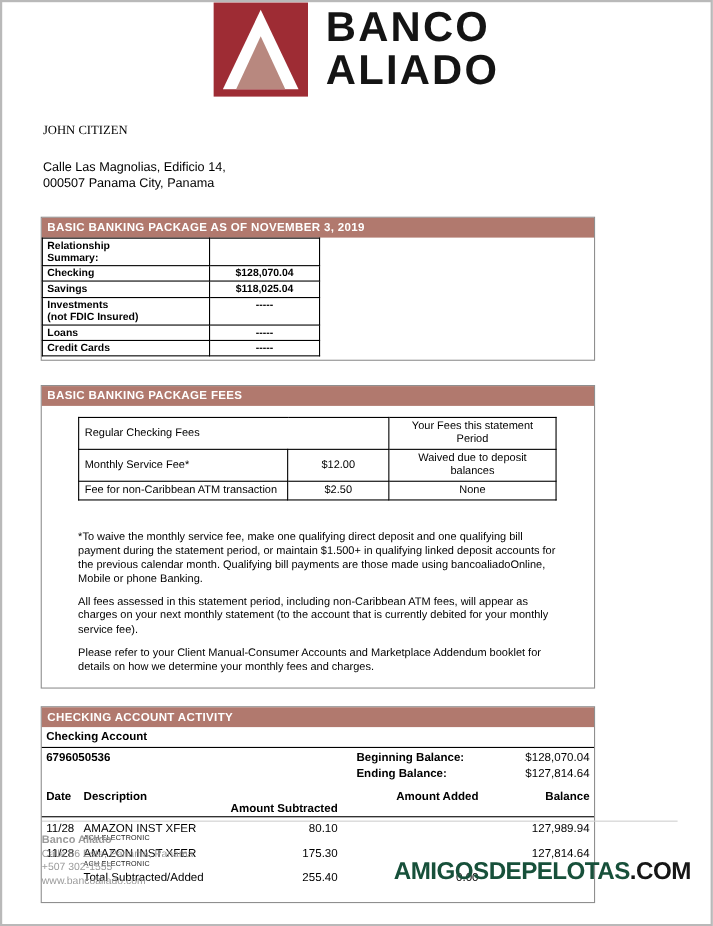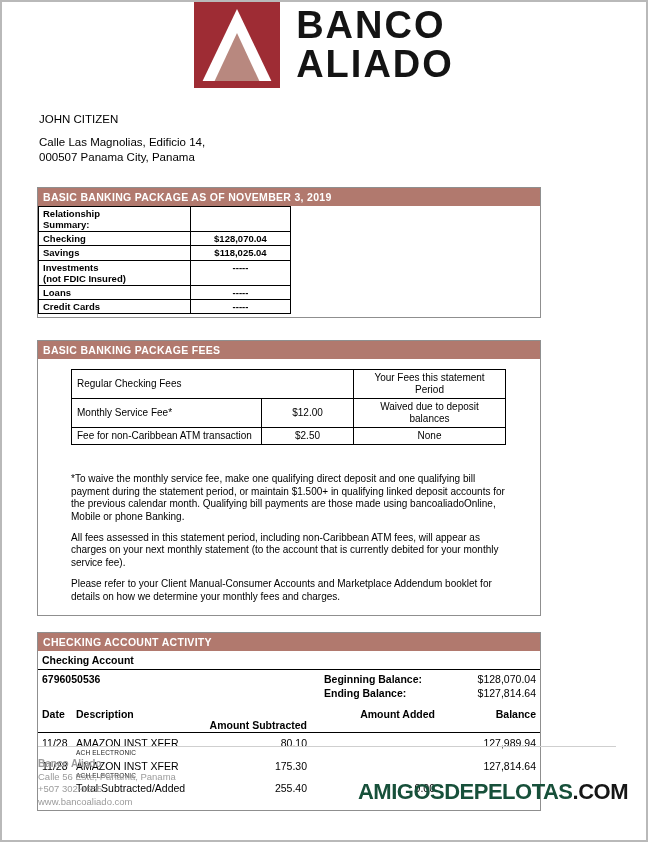--- a/index.html
+++ b/index.html
@@ -13,21 +13,21 @@
   
   .logo-wrap { display:flex; justify-content:center; align-items:center; gap:16px; padding-top:0; }
   .logo-mark svg { display:block; }
   .logo-bg   { fill:var(--logo-red,#9e2c34); }
   .logo-arrow{ fill:#ffffff; }
   .logo-inner{ fill:var(--logo-rose,#b8887f); }
   .logo-text { font-weight:bold; font-size:38px; line-height:1.02; letter-spacing:2px; color:#141414; }
 
   
   .customer { margin:24px 0 0 37px; font-size:11.5px; line-height:1.3; }
-  .customer .name { margin-bottom:8px; }
+  .customer .name { margin-bottom:18px;font-family:Liberation Serif, serif; }
 
   
   .section { width:504px; margin-left:35px; border:1px solid #8f8f8f; background:#fff; }
   .section-bar {
     background:var(--section-header-bg,#b1796e); color:#fff; font-weight:bold;
     font-size:10.5px; letter-spacing:.3px; padding:3px 5px;
   }
   .sec-summary { margin-top:22px; }
   .sec-fees    { margin-top:22px; }
   .sec-activity{ margin-top:16px; }

